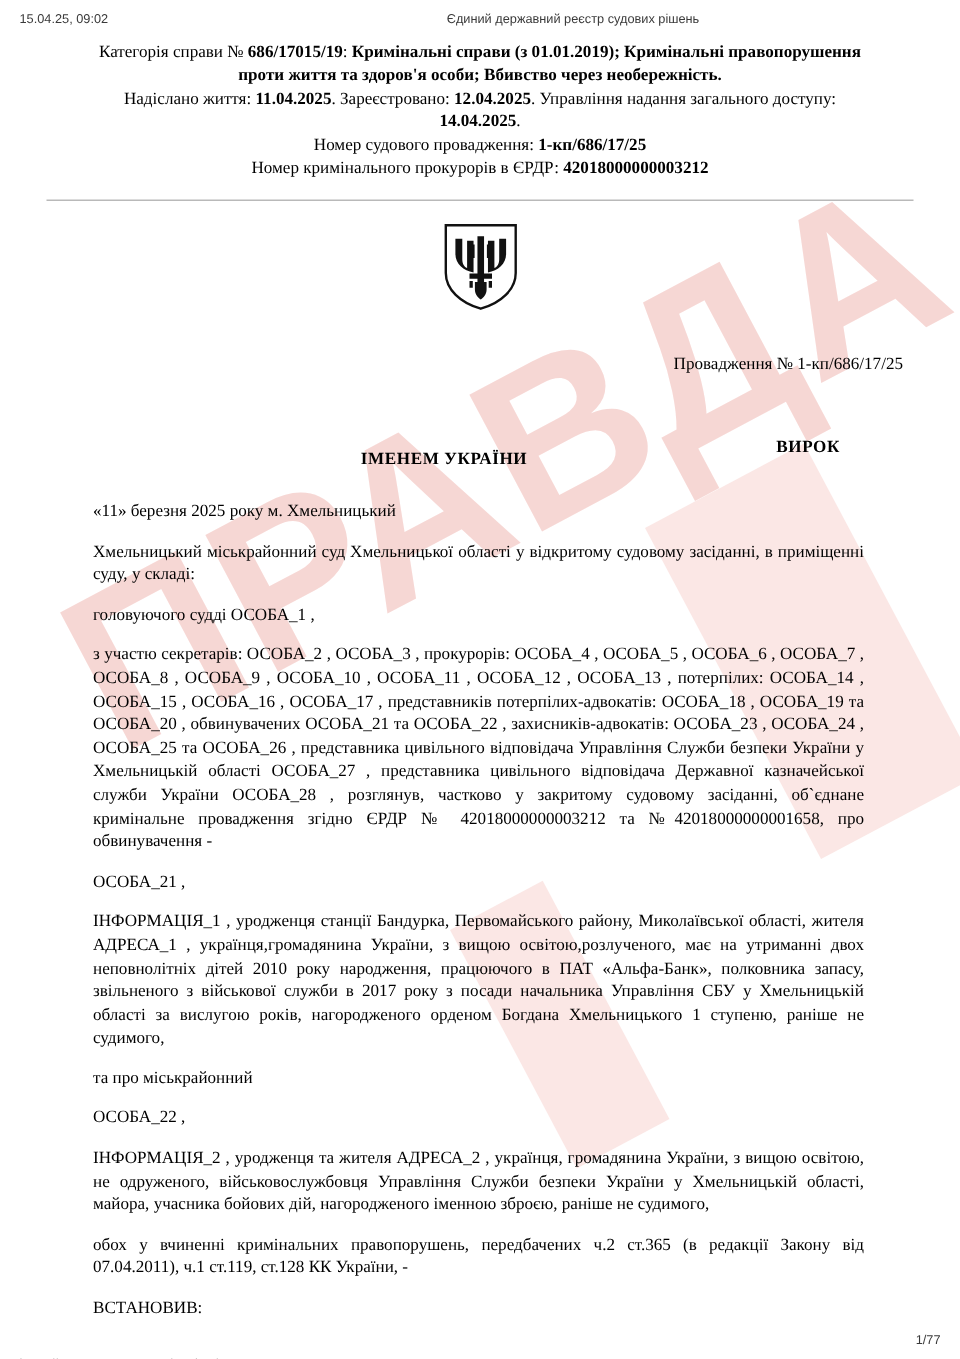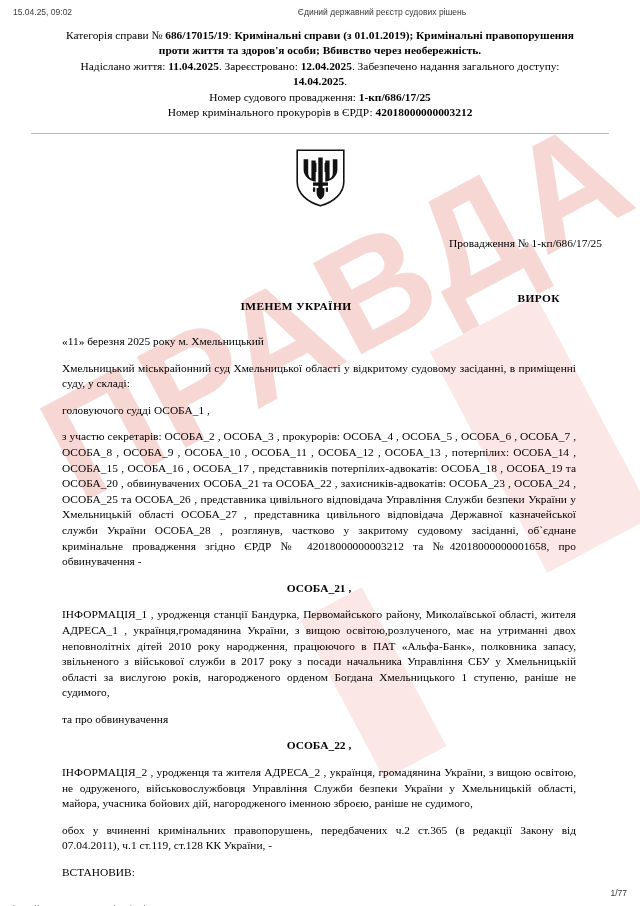--- a/index.html
+++ b/index.html
@@ -223,22 +223,22 @@
     font-size: 11.4px;
     line-height: 15.6px;
   }
   .body-text p {
     margin: 0 0 11px 0;
     text-align: justify;
     text-justify: inter-word;
   }
   .body-text p.left { text-align: left; }
   .body-text p.bold {
-    font-weight: 700;
-    text-align: center;
+    font-weight: 400;
+    text-align: left;
   }
 </style>
 </head>
 <body>
 
 <div class="page">
 
   <div class="watermark-layer">
     <div class="watermark-bar wm-bar-a"></div>
     <div class="watermark-bar wm-bar-b"></div>
@@ -248,21 +248,21 @@
   <div class="content">
 
     <div class="print-header">
       <span class="ph-left">15.04.25, 09:02</span>
       <span class="ph-center">Єдиний державний реєстр судових рішень</span>
     </div>
 
     <div class="doc">
       <div class="meta-block">
         <p class="meta-line"><span>Категорія справи № </span><span class="b">686/17015/19</span><span>: </span><span class="b">Кримінальні справи (з 01.01.2019); Кримінальні правопорушення проти життя та здоров'я особи; Вбивство через необережність.</span></p>
-        <p class="meta-line"><span>Надіслано життя: </span><span class="b">11.04.2025</span><span>. Зареєстровано: </span><span class="b">12.04.2025</span><span>. Забезпечено надання загального доступу: </span><span class="b">14.04.2025</span><span>.</span></p>
+        <p class="meta-line"><span>Надіслано життя: </span><span class="b">11.04.2025</span><span>. Зареєстровано: </span><span class="b">12.04.2025</span><span>. Управління надання загального доступу: </span><span class="b">14.04.2025</span><span>.</span></p>
         <p class="meta-line meta-gap"><span>Номер судового провадження: </span><span class="b">1-кп/686/17/25</span></p>
         <p class="meta-line"><span>Номер кримінального прокурорів в ЄРДР: </span><span class="b">42018000000003212</span></p>
       </div>
     </div>
 
     <hr class="rule">
 
     <div class="emblem">
       <svg width="49" height="58" viewBox="0 0 49 58" aria-hidden="true">
         <path d="M1.2 1.2 H47.8 V33 C47.8 44 38 53 24.5 56.8 C11 53 1.2 44 1.2 33 Z" fill="#ffffff" stroke="#111111" stroke-width="1.6"></path>
@@ -300,21 +300,21 @@
     <div class="title-verdict">ВИРОК</div>
     <div class="title-name">ІМЕНЕМ УКРАЇНИ</div>
 
     <div class="body-text">
       <p class="left">«11» березня 2025 року м. Хмельницький</p>
       <p>Хмельницький міськрайонний суд Хмельницької області у відкритому судовому засіданні, в приміщенні суду, у складі:</p>
       <p class="left">головуючого судді ОСОБА_1 ,</p>
       <p>з участю секретарів: ОСОБА_2 , ОСОБА_3 , прокурорів: ОСОБА_4 , ОСОБА_5 , ОСОБА_6 , ОСОБА_7 , ОСОБА_8 , ОСОБА_9 , ОСОБА_10 , ОСОБА_11 , ОСОБА_12 , ОСОБА_13 , потерпілих: ОСОБА_14 , ОСОБА_15 , ОСОБА_16 , ОСОБА_17 , представників потерпілих-адвокатів: ОСОБА_18 , ОСОБА_19 та ОСОБА_20 , обвинувачених ОСОБА_21 та ОСОБА_22 , захисників-адвокатів: ОСОБА_23 , ОСОБА_24 , ОСОБА_25 та ОСОБА_26 , представника цивільного відповідача Управління Служби безпеки України у Хмельницькій області ОСОБА_27 , представника цивільного відповідача Державної казначейської служби України ОСОБА_28 , розглянув, частково у закритому судовому засіданні, об`єднане кримінальне провадження згідно ЄРДР № 42018000000003212 та №42018000000001658, про обвинувачення -</p>
       <p class="bold">ОСОБА_21 ,</p>
       <p>ІНФОРМАЦІЯ_1 , уродженця станції Бандурка, Первомайського району, Миколаївської області, жителя АДРЕСА_1 , українця,громадянина України, з вищою освітою,розлученого, має на утриманні двох неповнолітніх дітей 2010 року народження, працюючого в ПАТ «Альфа-Банк», полковника запасу, звільненого з військової служби в 2017 року з посади начальника Управління СБУ у Хмельницькій області за вислугою років, нагородженого орденом Богдана Хмельницького 1 ступеню, раніше не судимого,</p>
-      <p class="left">та про обвинувачення</p>
+      <p class="left">та про міськрайонний</p>
       <p class="bold">ОСОБА_22 ,</p>
       <p>ІНФОРМАЦІЯ_2 , уродженця та жителя АДРЕСА_2 , українця, громадянина України, з вищою освітою, не одруженого, військовослужбовця Управління Служби безпеки України у Хмельницькій області, майора, учасника бойових дій, нагородженого іменною зброєю, раніше не судимого,</p>
       <p>обох у вчиненні кримінальних правопорушень, передбачених ч.2 ст.365 (в редакції Закону від 07.04.2011), ч.1 ст.119, ст.128 КК України, -</p>
       <p class="left">ВСТАНОВИВ:</p>
     </div>
 
     <div class="print-footer">
       <span class="pf-left">https://reyestr.court.gov.ua/Review/126543286</span>
       <span class="pf-right">1/77</span>
     </div>

